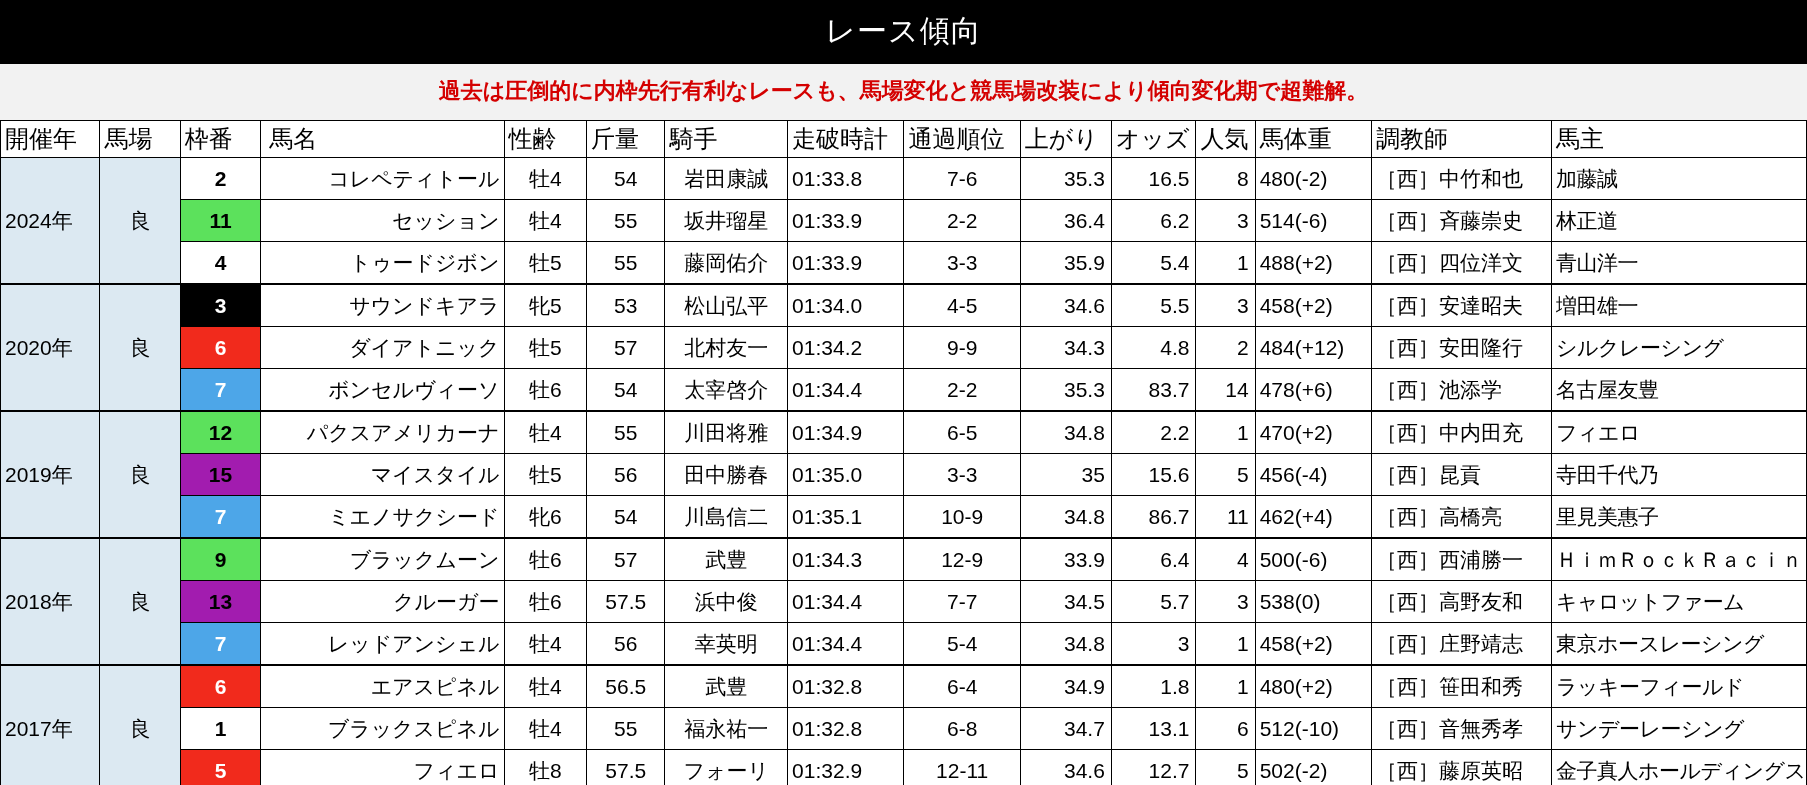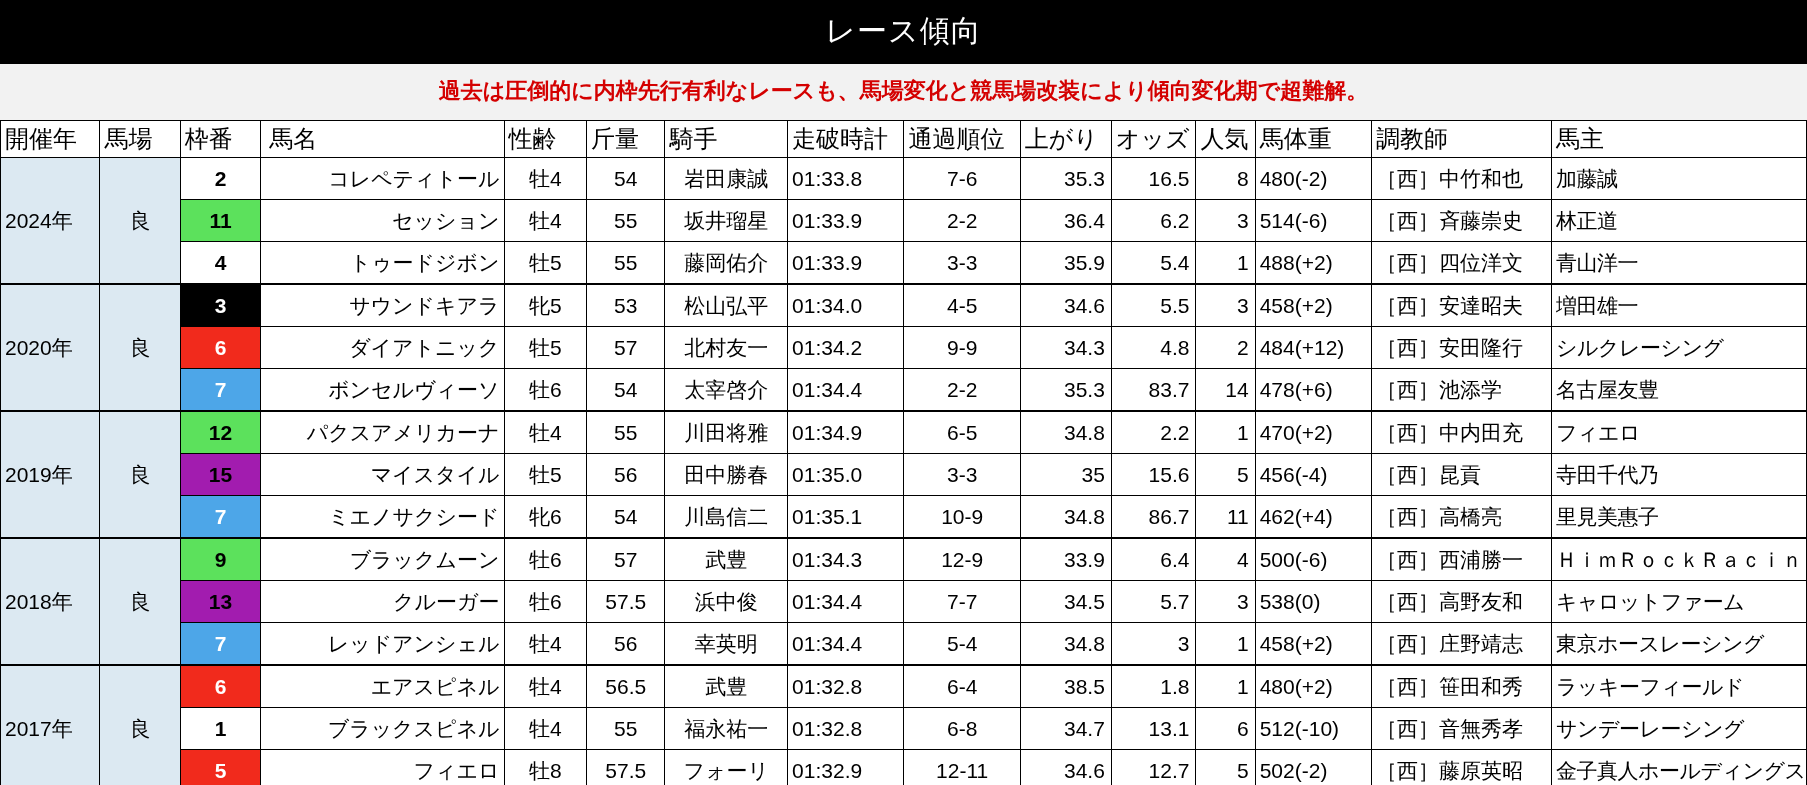--- a/index.html
+++ b/index.html
@@ -365,21 +365,21 @@
           <td class="c-track" rowspan="3">良</td>
           <td class="c-gate gate-cell">
             <span class="gate gate-red">6</span>
           </td>
           <td class="c-horse">エアスピネル</td>
           <td class="c-sexage">牡4</td>
           <td class="c-weight">56.5</td>
           <td class="c-jockey">武豊</td>
           <td class="c-time">01:32.8</td>
           <td class="c-pass">6-4</td>
-          <td class="c-last">38.5</td>
+          <td class="c-last">34.9</td>
           <td class="c-odds">1.8</td>
           <td class="c-pop">1</td>
           <td class="c-bw">480(+2)</td>
           <td class="c-trainer">［西］笹田和秀</td>
           <td class="c-owner owner-tight">ラッキーフィールド</td>
         </tr>
         <tr>
           <td class="c-gate gate-cell">
             <span class="gate gate-white">1</span>
           </td>

